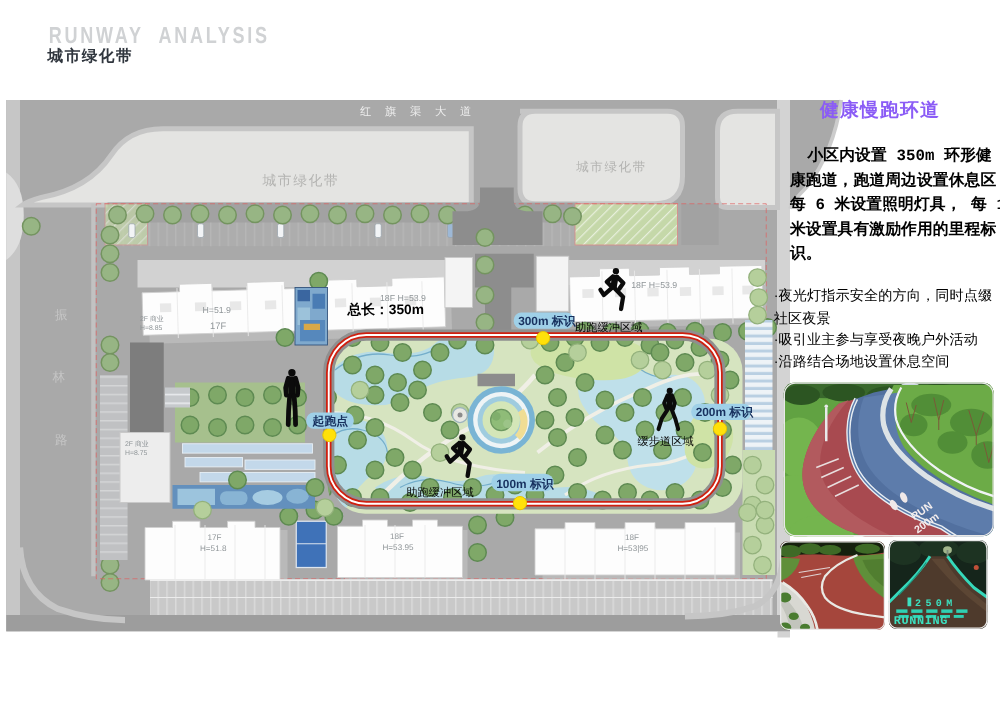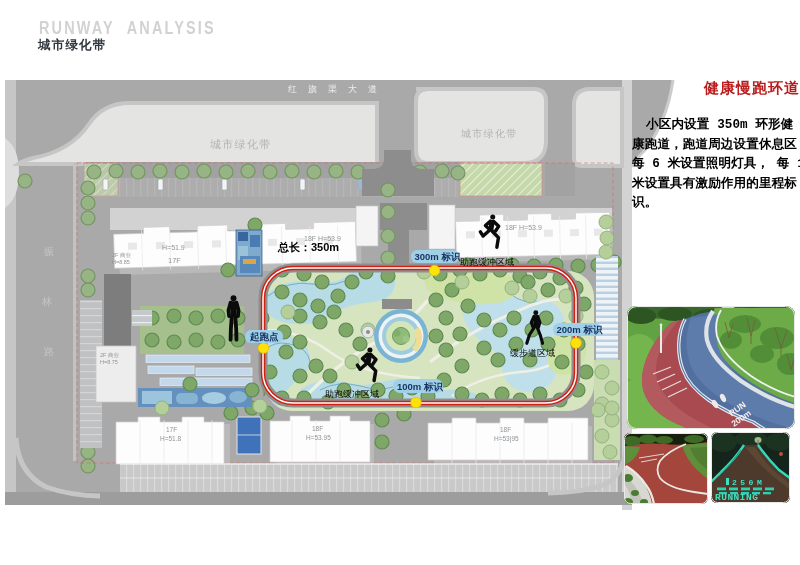--- a/index.html
+++ b/index.html
@@ -2,32 +2,34 @@
 <html><head>
 <meta charset="utf-8">
 <style>
 html,body{margin:0;padding:0;background:#fff;}
 #page{position:relative;width:800px;height:565px;overflow:hidden;background:#fff;
   font-family:"Liberation Sans",sans-serif;}
 .abs{position:absolute;}
 #t1,#t2,#rt,.par,.bul{z-index:5;}
 #t1{left:39px;top:17px;font-size:18.5px;font-weight:bold;color:#d0d2d4;letter-spacing:2.8px;transform:scaleX(0.78);transform-origin:0 0;}
 #t2{left:38px;top:37px;font-size:12.5px;color:#30363e;letter-spacing:1.2px;font-weight:bold;}
-#rt{left:656px;top:79px;font-size:15px;font-weight:bold;color:#b91c1c;letter-spacing:1px;margin-left:48px;}
+#rt{left:656px;top:79px;font-size:15px;font-weight:bold;color:#8b5cf6;letter-spacing:1px;}
 .par{font-size:12.6px;font-weight:bold;color:#000;letter-spacing:0.1px;line-height:19.5px;}
 .bul{font-size:11.3px;color:#000;letter-spacing:0.1px;line-height:17.5px;}
 </style>
 </head>
 <body>
 <div id="page">
 <div class="abs" id="t1">RUNWAY&nbsp; ANALYSIS</div>
 <div class="abs" id="t2">城市绿化带</div>
 <div class="abs" id="rt">健康慢跑环道</div>
 <div class="abs par" style="left:632px;top:116px;width:168px;white-space:nowrap;font-family:Liberation Mono, monospace;">
 <span style="margin-left:14px;"></span>小区内设置 350m 环形健<br>康跑道，跑道周边设置休息区，<br>每 6 米设置照明灯具， 每 120<br>米设置具有激励作用的里程标<br>识。</div>
+<div class="abs bul" style="left:619px;top:229px;width:181px;white-space:nowrap;">
+·夜光灯指示安全的方向，同时点缀<br>社区夜景<br>·吸引业主参与享受夜晚户外活动<br>·沿路结合场地设置休息空间</div>
 
 <svg class="abs" style="left:0;top:0;" width="800" height="565" viewBox="0 0 800 565">
 
 <g id="map">
 
 <rect x="5" y="80" width="617" height="425" fill="#a9a9a9"></rect>
 <rect x="622" y="80" width="10" height="430" fill="#d3d3d3"></rect>
 
 <path d="M632,80 L673,80 Q667,122 645,150 Q634,161 632,167 Z" fill="#a9a9a9"></path>
 <path d="M673,80 Q667,122 645,150 Q634,161 632,167" fill="none" stroke="#cccccc" stroke-width="3"></path>

